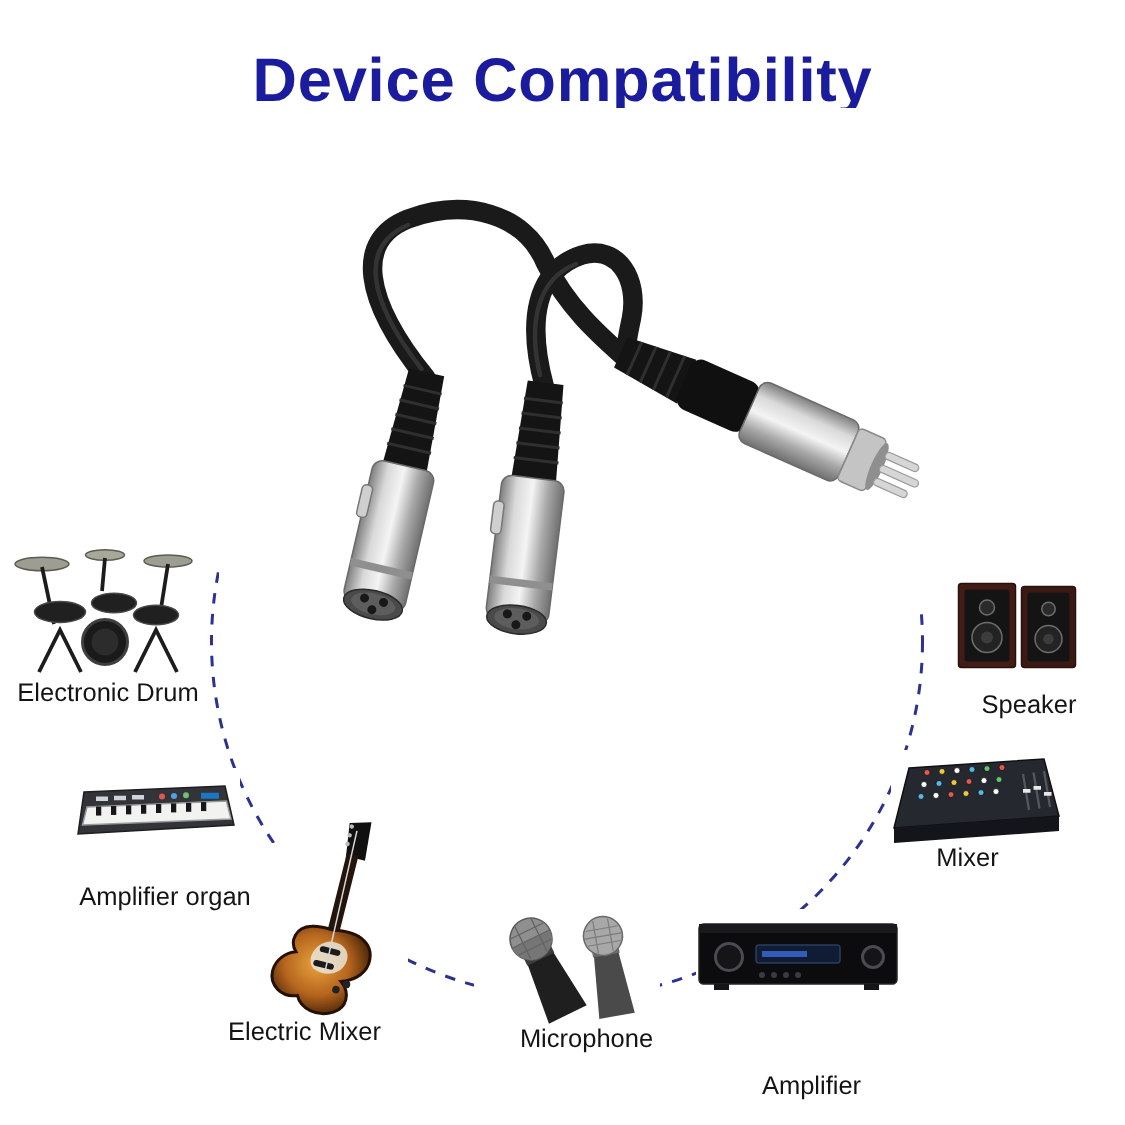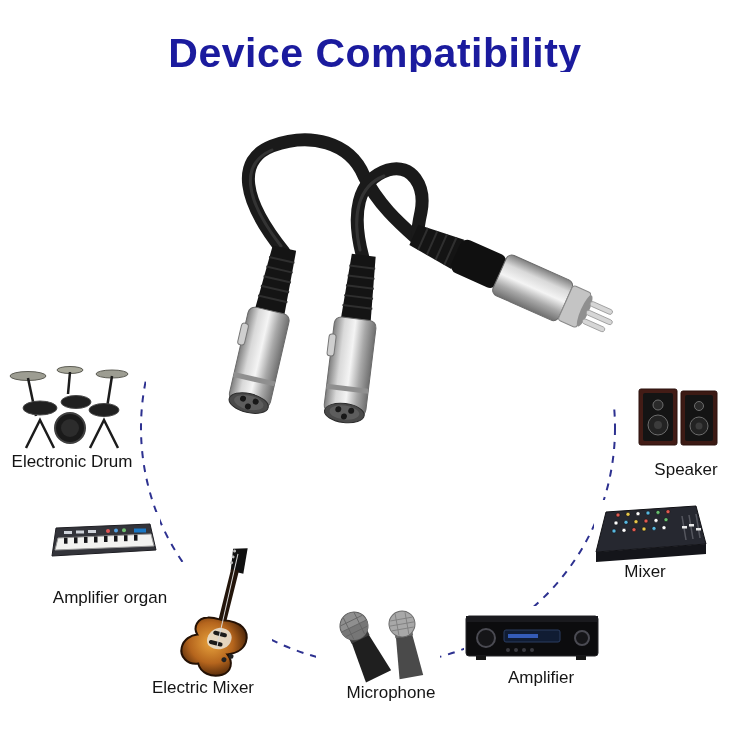--- a/index.html
+++ b/index.html
@@ -264,15 +264,15 @@
       <rect x="112" y="50" width="10" height="4" fill="#161616"></rect>
     </g>
   </svg>
 
   <div class="label" id="lbl-drum" style="color: rgb(20, 20, 20);">Electronic Drum</div>
   <div class="label" id="lbl-speaker" style="color: rgb(20, 20, 20);">Speaker</div>
   <div class="label" id="lbl-organ" style="color: rgb(20, 20, 20);">Amplifier organ</div>
   <div class="label" id="lbl-mixer" style="color: rgb(20, 20, 20);">Mixer</div>
   <div class="label" id="lbl-guitar" style="color: rgb(20, 20, 20);">Electric Mixer</div>
   <div class="label" id="lbl-mic" style="color: rgb(20, 20, 20);">Microphone</div>
-  <div class="label" id="lbl-amp" style="color: rgb(20, 20, 20);">Amplifier</div>
+  <div class="label" id="lbl-amp" style="color: rgb(20, 20, 20); margin-top: 46px;">Amplifier</div>
 
 </div>
 
 </body></html>

